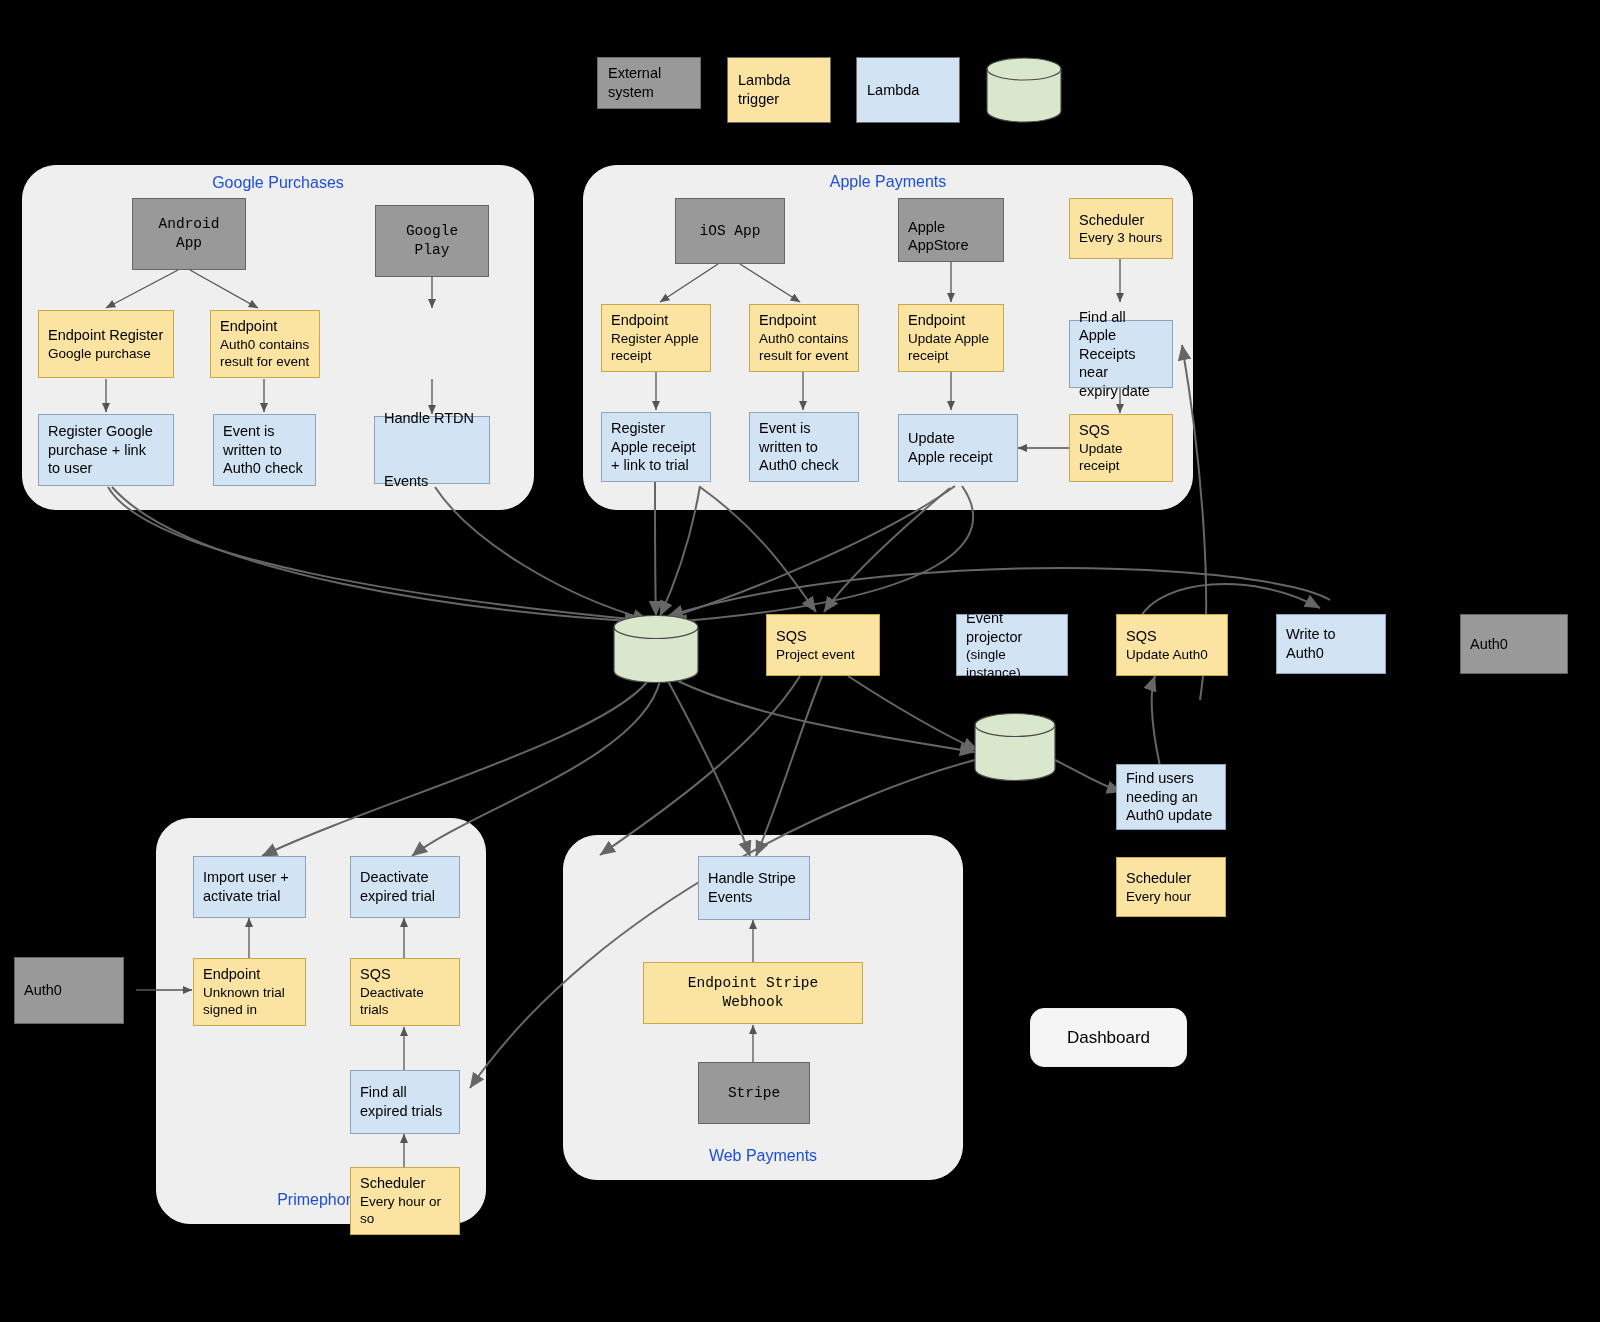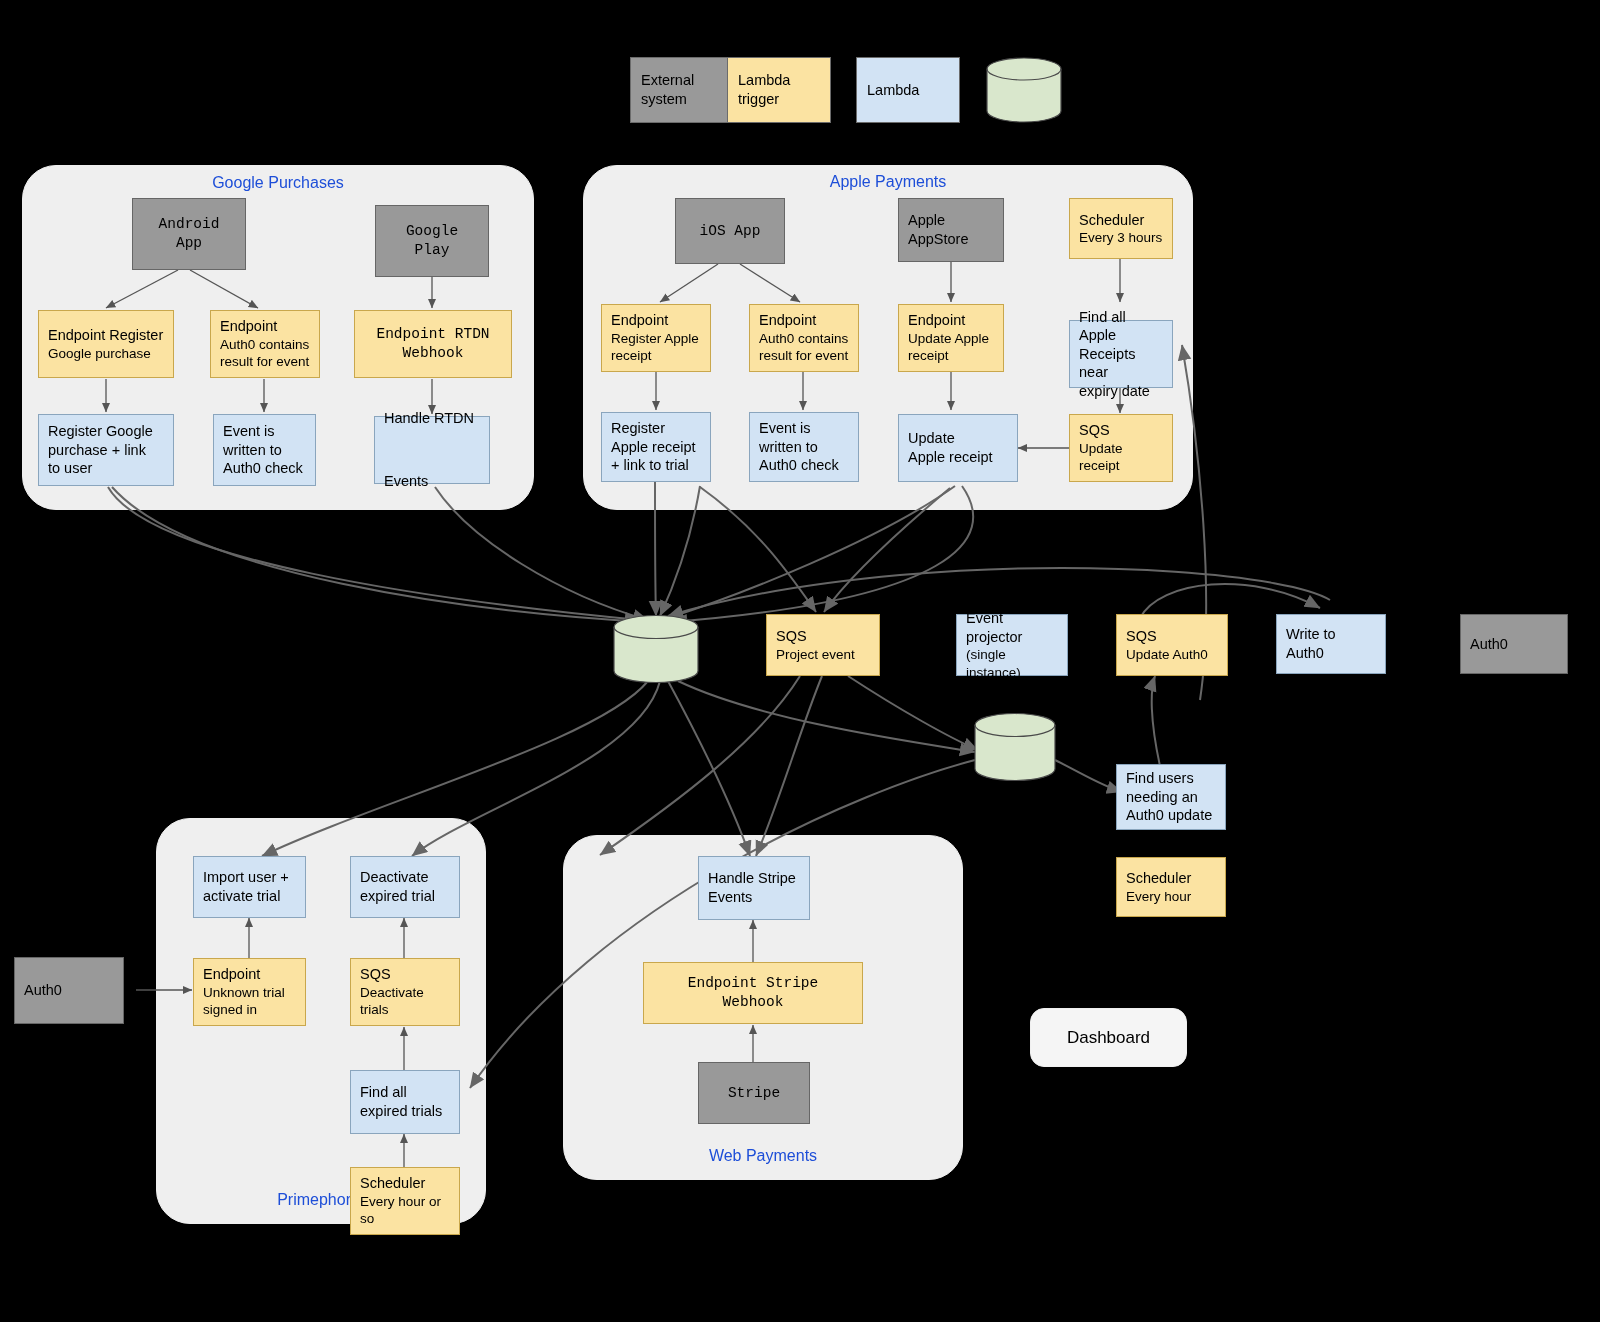--- a/index.html
+++ b/index.html
@@ -125,21 +125,21 @@
       <path d="M1140,618 C1160,580 1250,570 1320,608"></path>
 
       <path d="M1160,766 C1150,720 1150,690 1155,676"></path>
 
       <path d="M1200,700 C1215,600 1200,450 1182,345"></path>
 
       <path d="M975,760 C860,790 600,900 470,1088"></path>
     </g>
   </svg>
 
-  <div class="legend-item ext" style="left:630px;top:57px;width:104px;height:66px;">
+  <div class="legend-item ext" style="left:597px;top:57px;width:104px;height:52px;">
     <span>External</span>
     <span>system</span>
   </div>
   <div class="legend-item trig" style="left:727px;top:57px;width:104px;height:66px;">
     <span>Lambda</span>
     <span>trigger</span>
   </div>
   <div class="legend-item lam" style="left:856px;top:57px;width:104px;height:66px;">
     <span>Lambda</span>
   </div>
@@ -160,44 +160,40 @@
 
   <div class="node trig" style="left:38px;top:310px;width:136px;height:68px;">
     <span class="t1">Endpoint Register</span>
     <span class="t2">Google purchase</span>
   </div>
   <div class="node trig" style="left:210px;top:310px;width:110px;height:68px;">
     <span class="t1">Endpoint</span>
     <span class="t2">Auth0 contains</span>
     <span class="t2">result for event</span>
   </div>
-  <div class="node trig center" style="left:354px;top:310px;width:158px;height:68px;">
-    <span class="t1">Endpoint RTDN</span>
-    <span class="t1">Webhook</span>
-  </div>
 
   <div class="node lam" style="left:38px;top:414px;width:136px;height:72px;">
     <span class="t1">Register Google</span>
     <span class="t1">purchase + link</span>
     <span class="t1">to user</span>
   </div>
   <div class="node lam" style="left:213px;top:414px;width:103px;height:72px;">
     <span class="t1">Event is</span>
     <span class="t1">written to</span>
     <span class="t1">Auth0 check</span>
   </div>
   <div class="node lam" style="left:374px;top:416px;width:116px;height:68px;gap:44px;">
     <span class="t1">Handle RTDN</span>
     <span class="t1">Events</span>
   </div>
 
   <div class="node ext center" style="left:675px;top:198px;width:110px;height:66px;">
     <span class="t1">iOS App</span>
   </div>
-  <div class="node ext" style="left:898px;top:198px;width:106px;height:64px;">
+  <div class="node ext" style="left:898px;top:198px;width:106px;height:64px;justify-content:flex-end;">
     <span class="t1">Apple</span>
     <span class="t1">AppStore</span>
   </div>
   <div class="node trig" style="left:1069px;top:198px;width:104px;height:61px;">
     <span class="t1">Scheduler</span>
     <span class="t2">Every 3 hours</span>
   </div>
 
   <div class="node trig" style="left:601px;top:304px;width:110px;height:68px;">
     <span class="t1">Endpoint</span>

